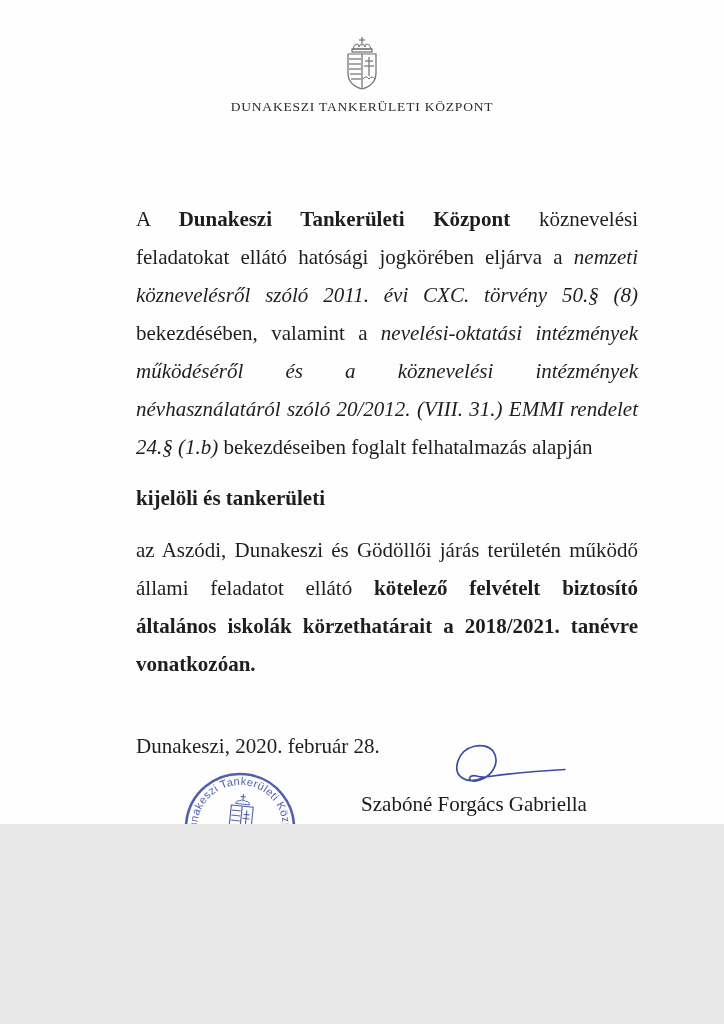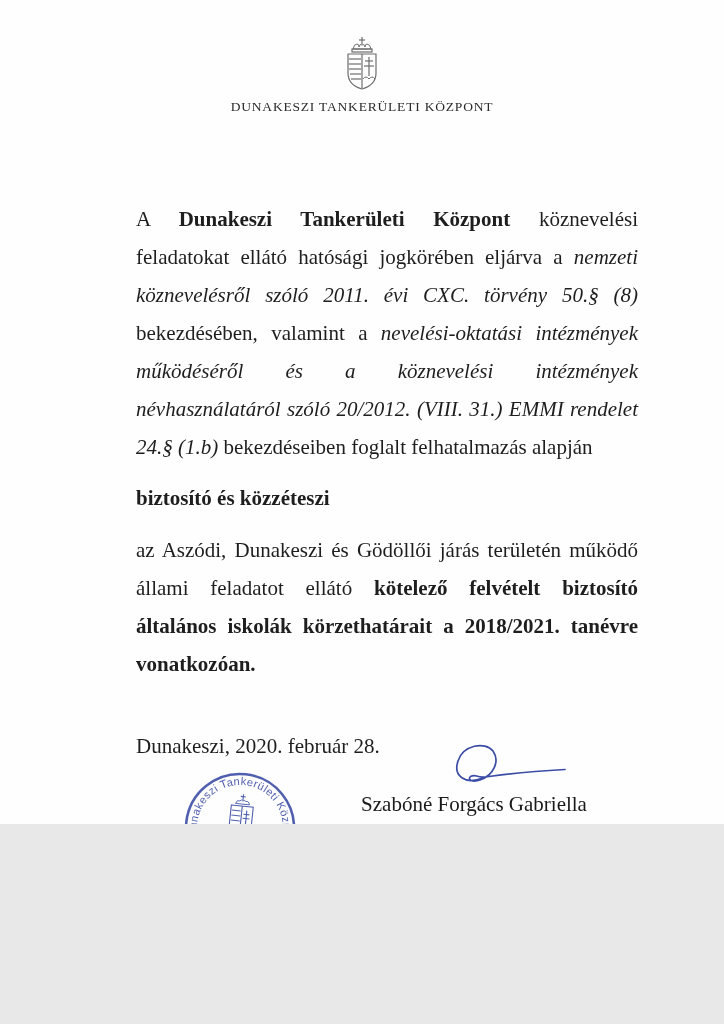--- a/index.html
+++ b/index.html
@@ -107,21 +107,21 @@
         <line x1="23" y1="30" x2="33" y2="30"></line>
         <path d="M22 43 Q25 39 28 43 Q31 39 34 43" stroke-width="1"></path>
       </g>
     </svg>
     <div class="org-name">DUNAKESZI TANKERÜLETI KÖZPONT</div>
   </div>
 
   <div class="content">
     <p class="last-left"><span>A </span><span class="b">Dunakeszi Tankerületi Központ</span><span> köznevelési feladatokat ellátó hatósági jogkörében eljárva a </span><span class="i">nemzeti köznevelésről szóló 2011. évi CXC. törvény 50.§ (8)</span><span> bekezdésében, valamint a </span><span class="i">nevelési-oktatási intézmények működéséről és a köznevelési intézmények névhasználatáról szóló 20/2012. (VIII. 31.) EMMI rendelet 24.§ (1.b)</span><span> bekezdéseiben foglalt felhatalmazás alapján</span></p>
 
-    <p class="declaration">biztosító és közzéteszi</p>
+    <p class="declaration">kijelöli és tankerületi</p>
 
     <p class="last-left"><span>az Aszódi, Dunakeszi és Gödöllői járás területén működő állami feladatot ellátó </span><span class="b">kötelező felvételt biztosító általános iskolák körzethatárait a 2018/2021. tanévre vonatkozóan.</span></p>
 
     <p class="date-line">Dunakeszi, 2020. február 28.</p>
   </div>
 
   <svg class="stamp-wrap" viewBox="0 0 120 120">
     <g transform="rotate(6 60 60)">
       <circle cx="60" cy="60" r="54" fill="none" stroke="#4353a8" stroke-width="2.6"></circle>
       <path id="stampArc" d="M 22.8 81.5 A 43 43 0 1 1 97.2 81.5" fill="none"></path>

